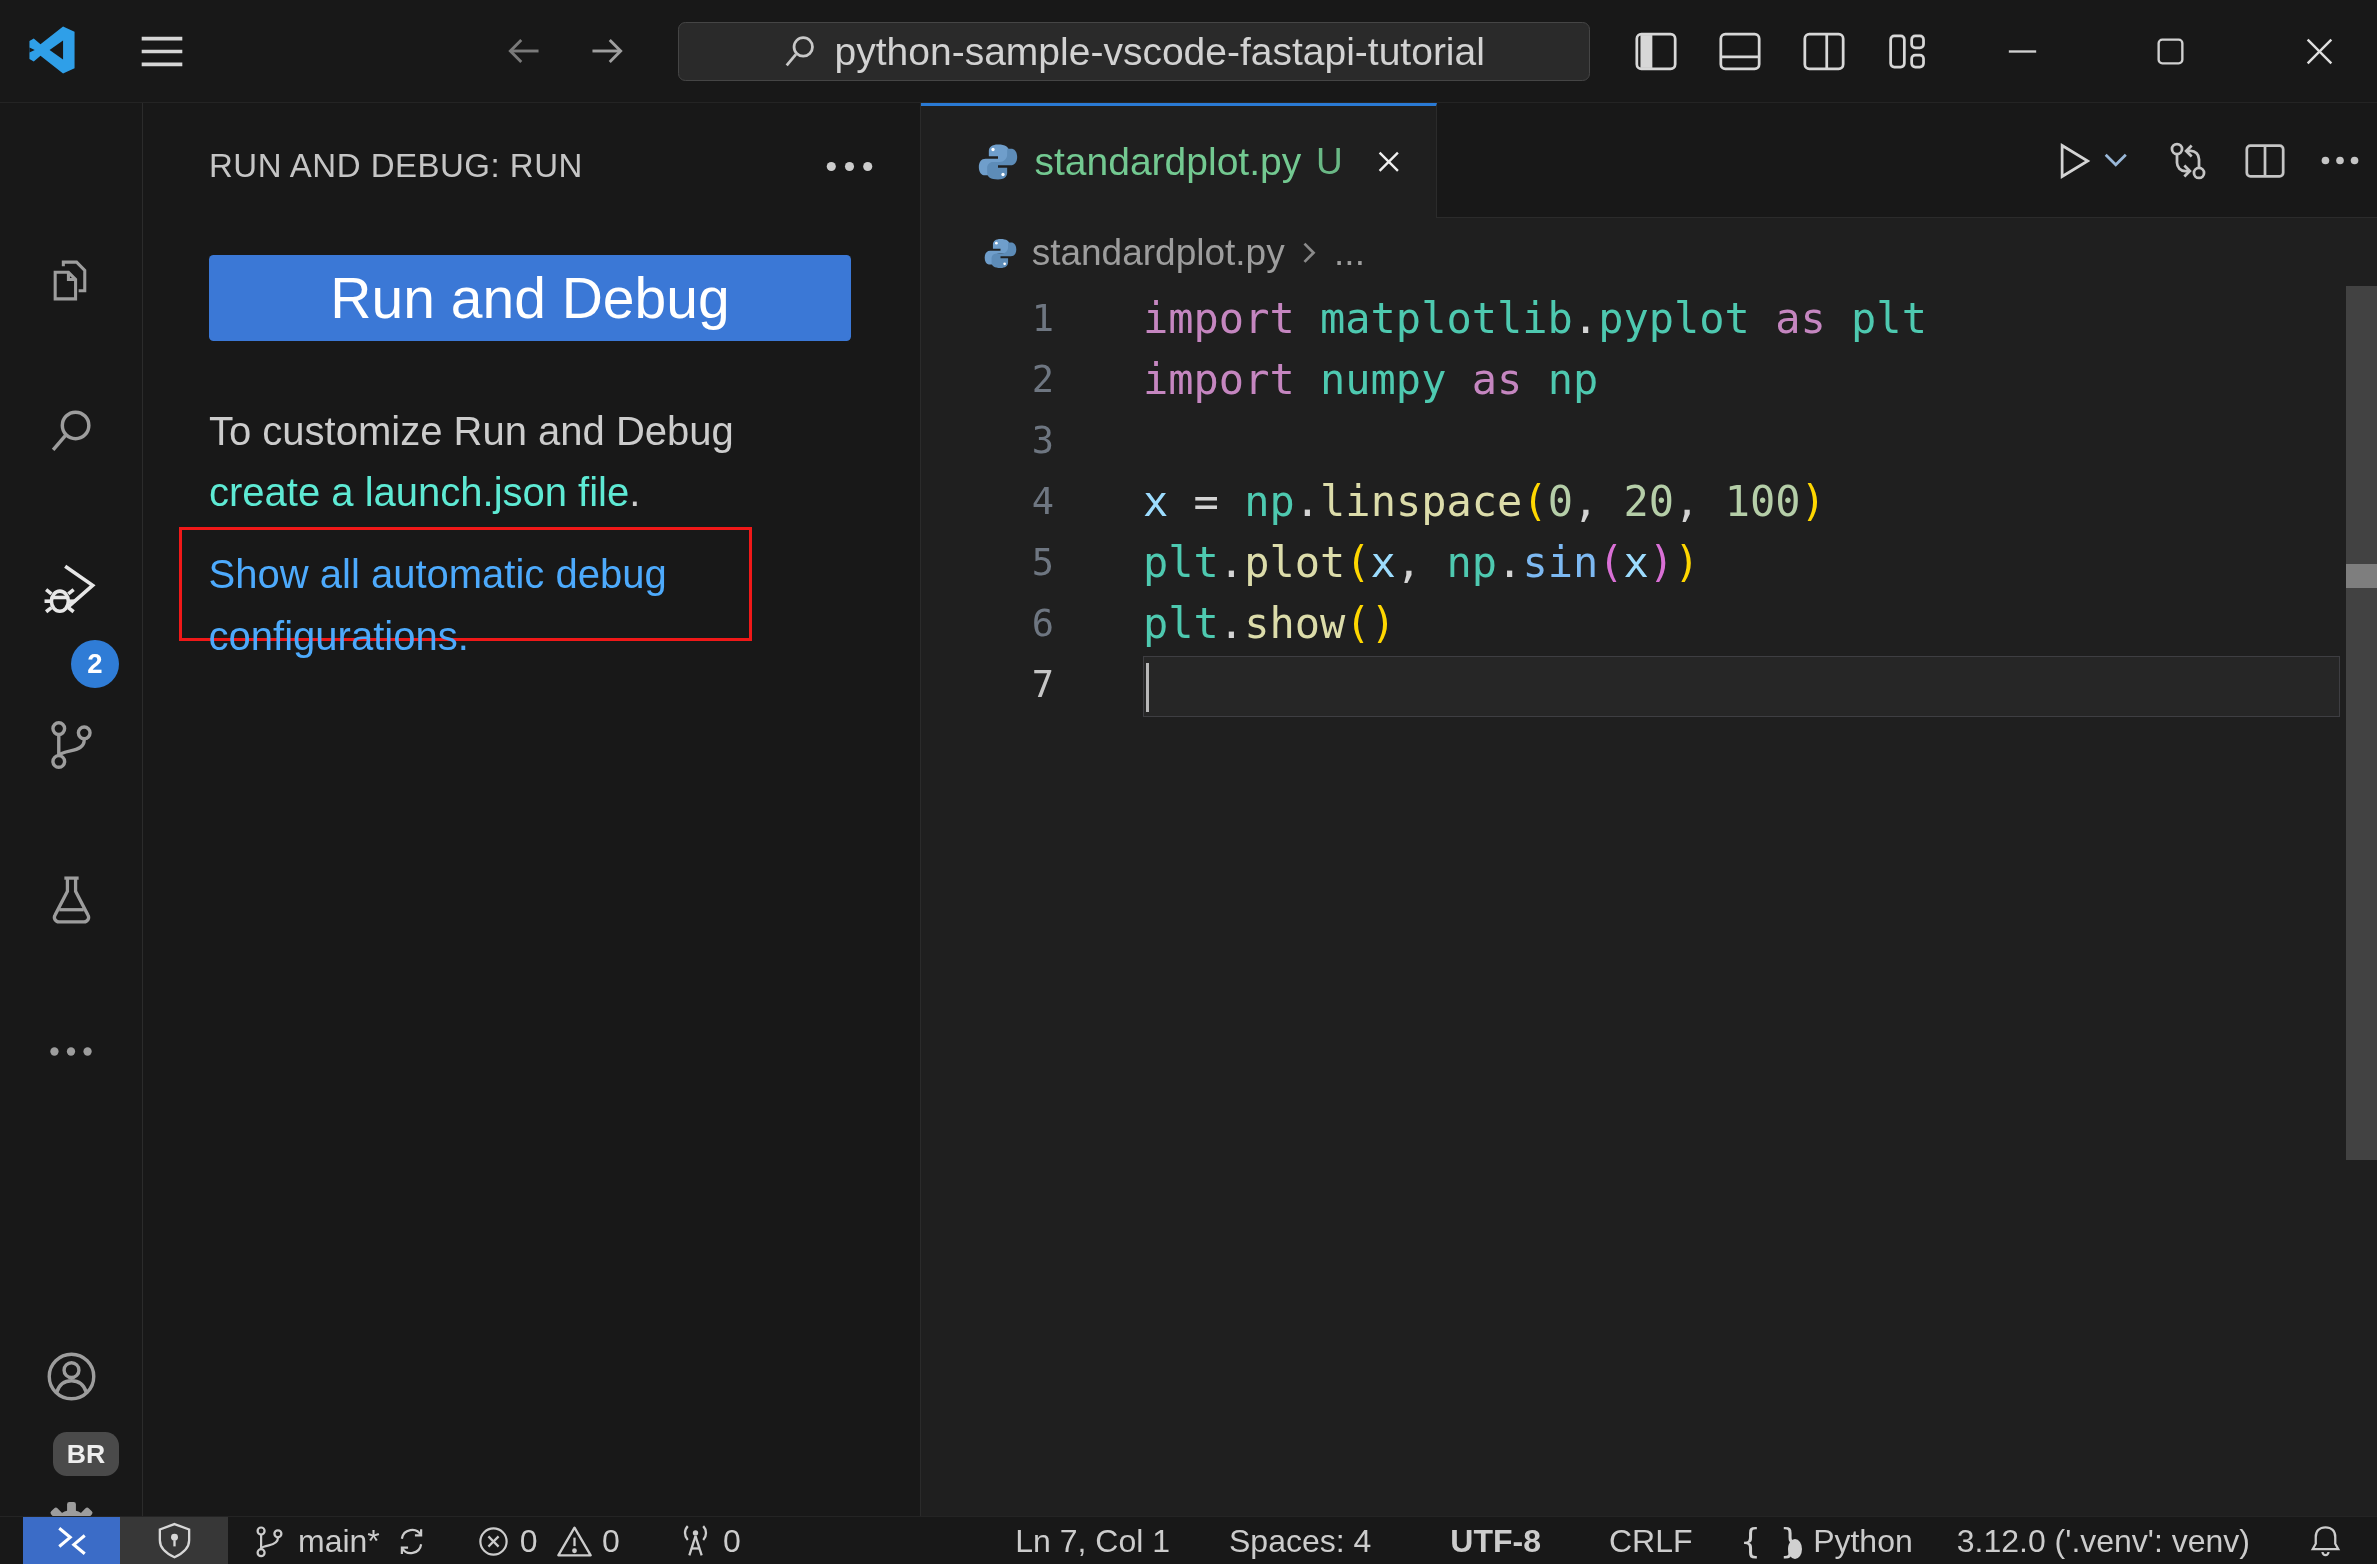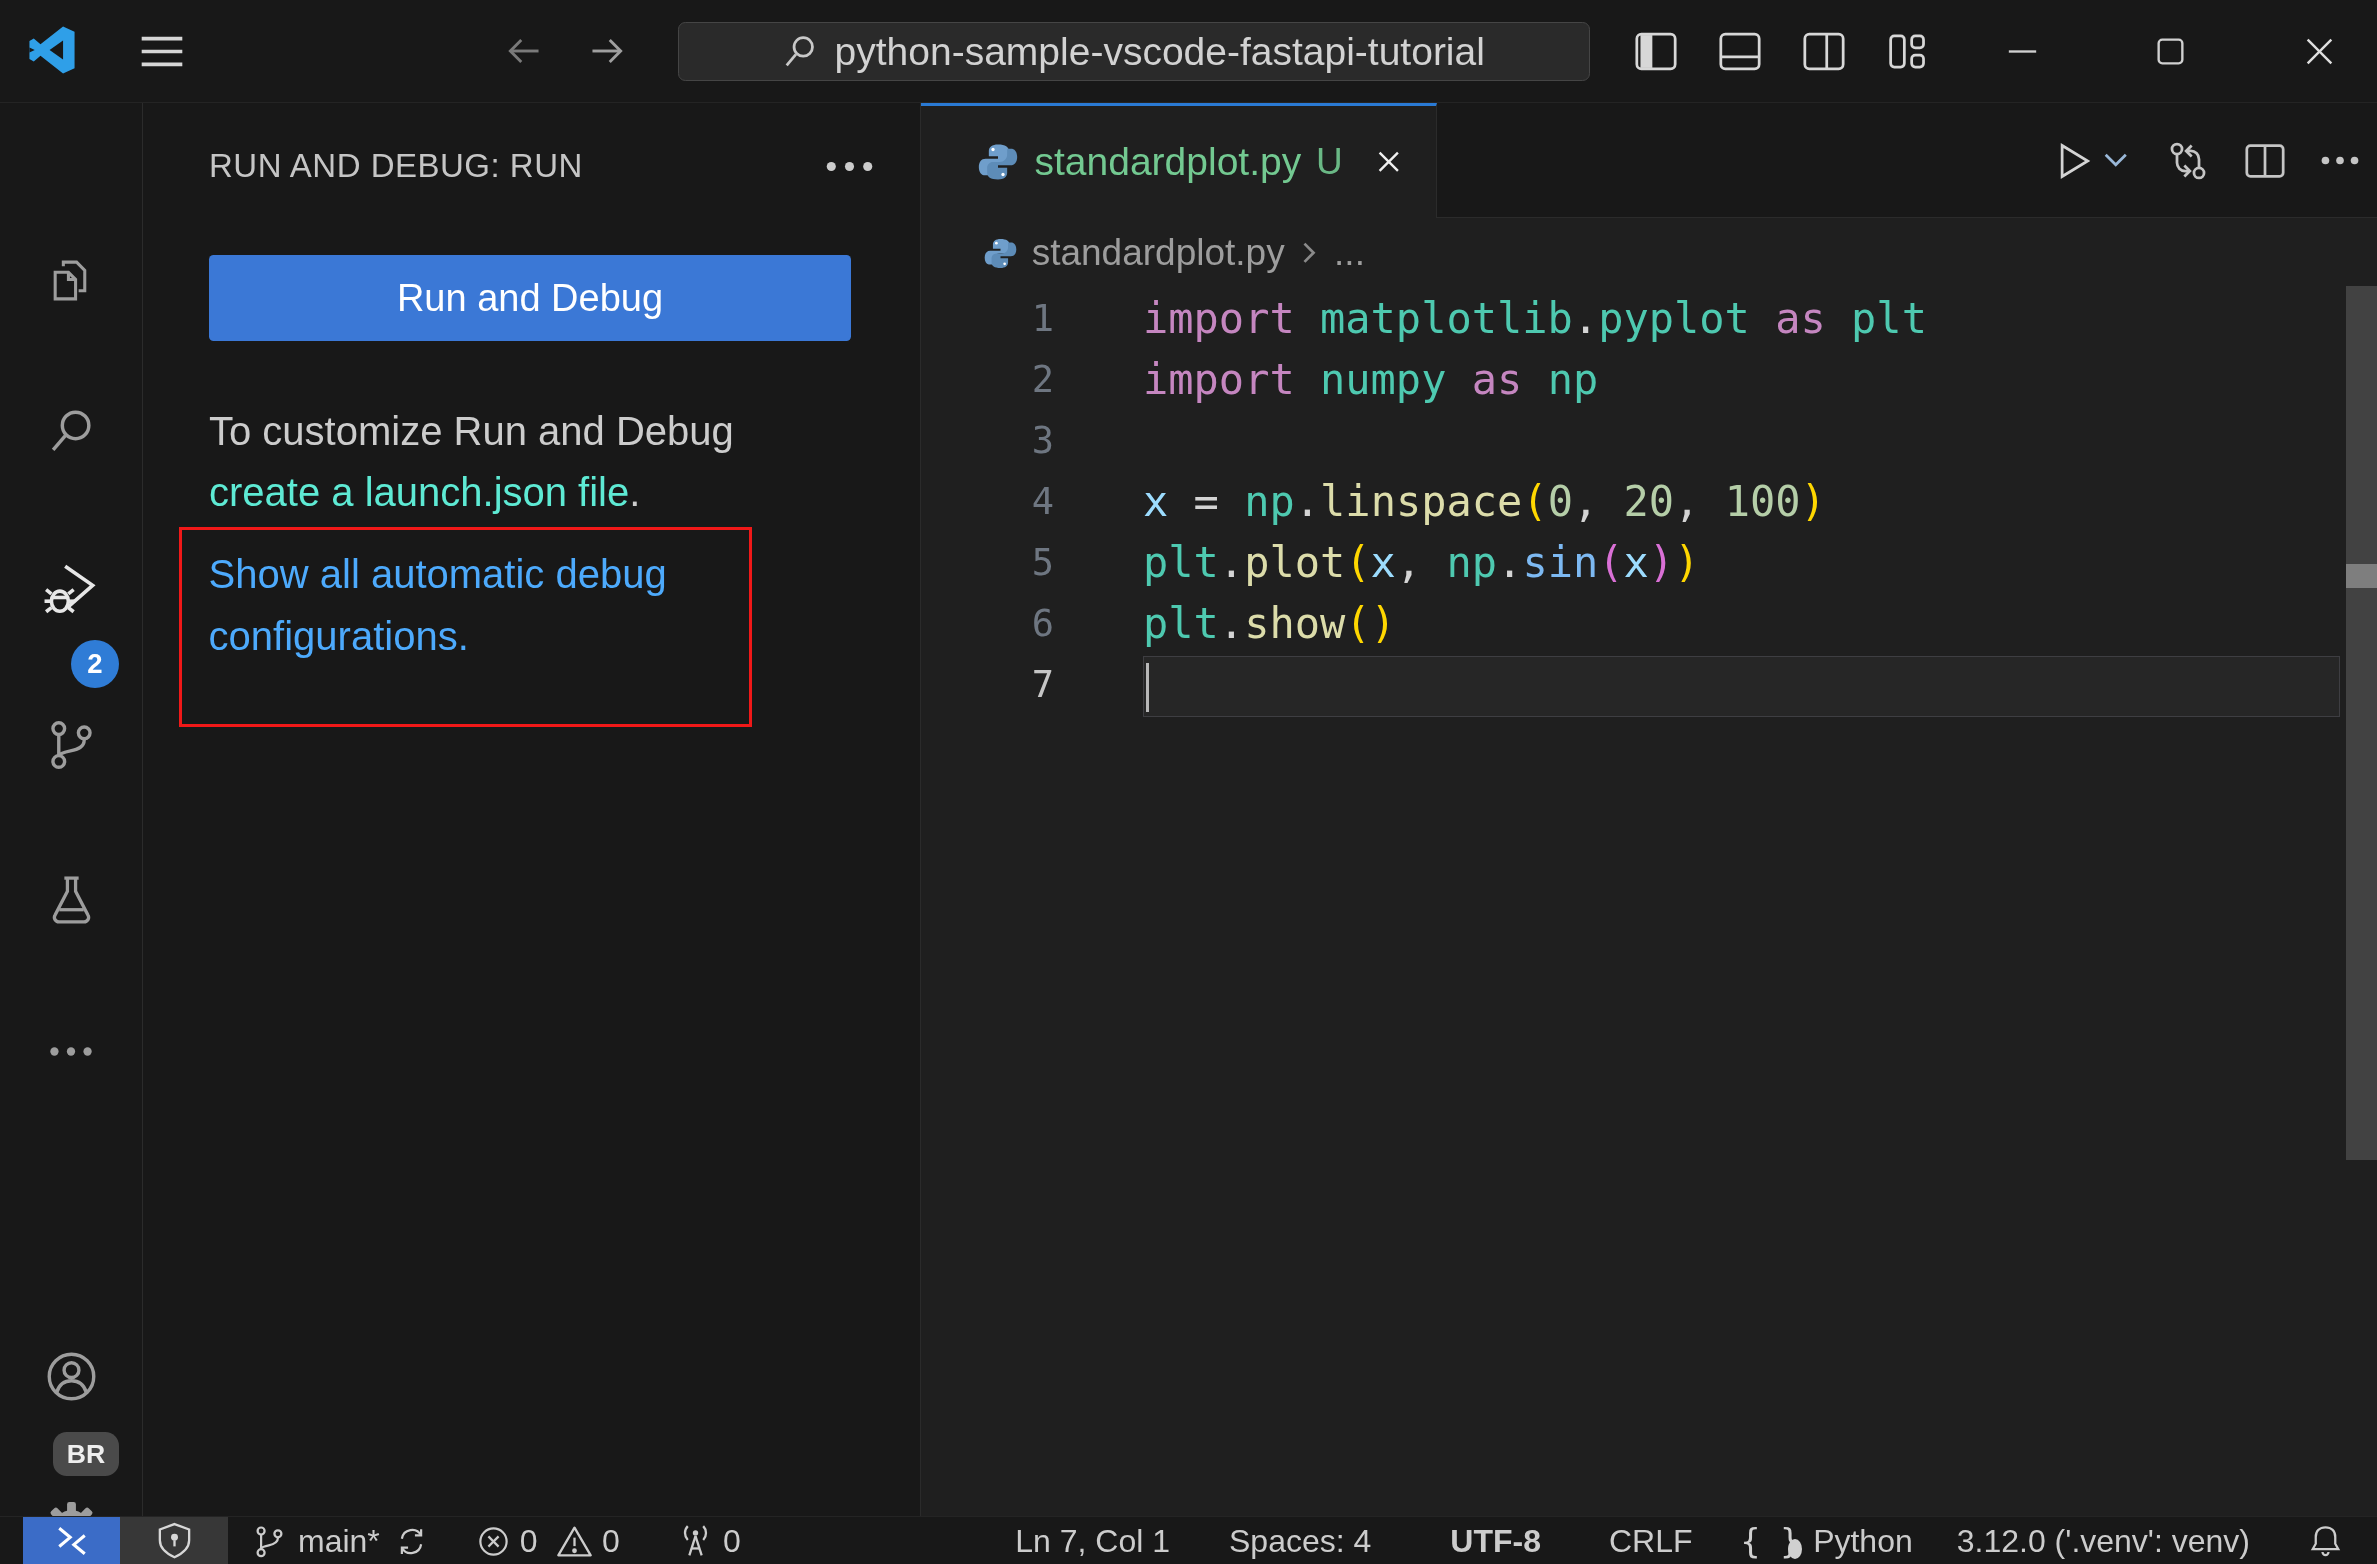--- a/index.html
+++ b/index.html
@@ -17,24 +17,24 @@
   
   .activitybar { position:absolute; left:0; top:103px; width:143px; height:1413px; background:#181818; border-right:0.9px solid #2b2b2b; }
   .act-item { position:absolute; left:0; width:142px; height:101px; display:flex; align-items:center; justify-content:center; }
   .scm-badge { position:absolute; left:71px; top:537px; width:48px; height:48px; border-radius:50%; background:#2f7cd6; color:#ffffff; font-size:27.5px; font-weight:bold; display:flex; align-items:center; justify-content:center; }
   .profile-badge { position:absolute; left:53px; top:1329px; width:66px; height:44px; border-radius:13.8px; background:#4a4a4a; color:#eeeeee; font-size:26.6px; font-weight:bold; display:flex; align-items:center; justify-content:center; }
 
   
   .sidebar { position:absolute; left:143px; top:103px; width:778px; height:1413px; background:#181818; border-right:0.9px solid #2b2b2b; }
   .sb-title { position:absolute; left:66px; top:44px; font-size:33px; letter-spacing:0.5px; color:#c5c5c5; white-space:nowrap; }
   .sb-more { position:absolute; left:674px; top:40px; width:64px; height:46px; display:flex; align-items:center; justify-content:center; }
-  .run-btn { position:absolute; left:66px; top:152px; width:642px; height:86px; background:#3b78d6; border:none; border-radius:4.6px; color:#ffffff; font-size:38px; font-family:"Liberation Sans",sans-serif; display:flex; align-items:center; justify-content:center; cursor:pointer; }
+  .run-btn { position:absolute; left:66px; top:152px; width:642px; height:86px; background:#3b78d6; border:none; border-radius:4.6px; color:#ffffff; font-size:57px; font-family:"Liberation Sans",sans-serif; display:flex; align-items:center; justify-content:center; cursor:pointer; }
   .hint { position:absolute; left:66px; top:298px; font-size:40px; line-height:61px; color:#cccccc; }
   .link { color:#5eead4; cursor:pointer; }
-  .redbox { position:absolute; left:36px; top:424px; width:573px; height:200px; border:3.7px solid #f01818; }
+  .redbox { position:absolute; left:36px; top:424px; width:573px; height:114px; border:3.7px solid #f01818; }
   .redbox-inner { position:absolute; left:26.6px; top:13px; width:518px; font-size:40px; line-height:62px; color:#4daafc; }
 
   
   .editor { position:absolute; left:921px; top:103px; width:1456px; height:1413px; background:#1f1f1f; }
   .tabbar { position:absolute; left:0; top:0; width:1456px; height:115px; background:#181818; border-bottom:0.9px solid #2b2b2b; }
   .tab { position:absolute; left:0; top:0; width:516px; height:115px; background:#1f1f1f; border-top:3.7px solid #2a7ad4; border-right:0.9px solid #2b2b2b; display:flex; align-items:center; padding:0 24px 0 57px; cursor:pointer; }
   .tab-label { font-size:39px; color:#73c991; margin-left:16.5px; white-space:nowrap; }
   .tab-badge { font-size:37px; color:#73c991; opacity:.9; margin-left:14.7px; }
   .tab-close { margin-left:26px; display:flex; align-items:center; justify-content:center; width:40px; height:40px; }
   .ed-toolbar { position:absolute; right:13px; top:0; height:115px; display:flex; align-items:center; }

